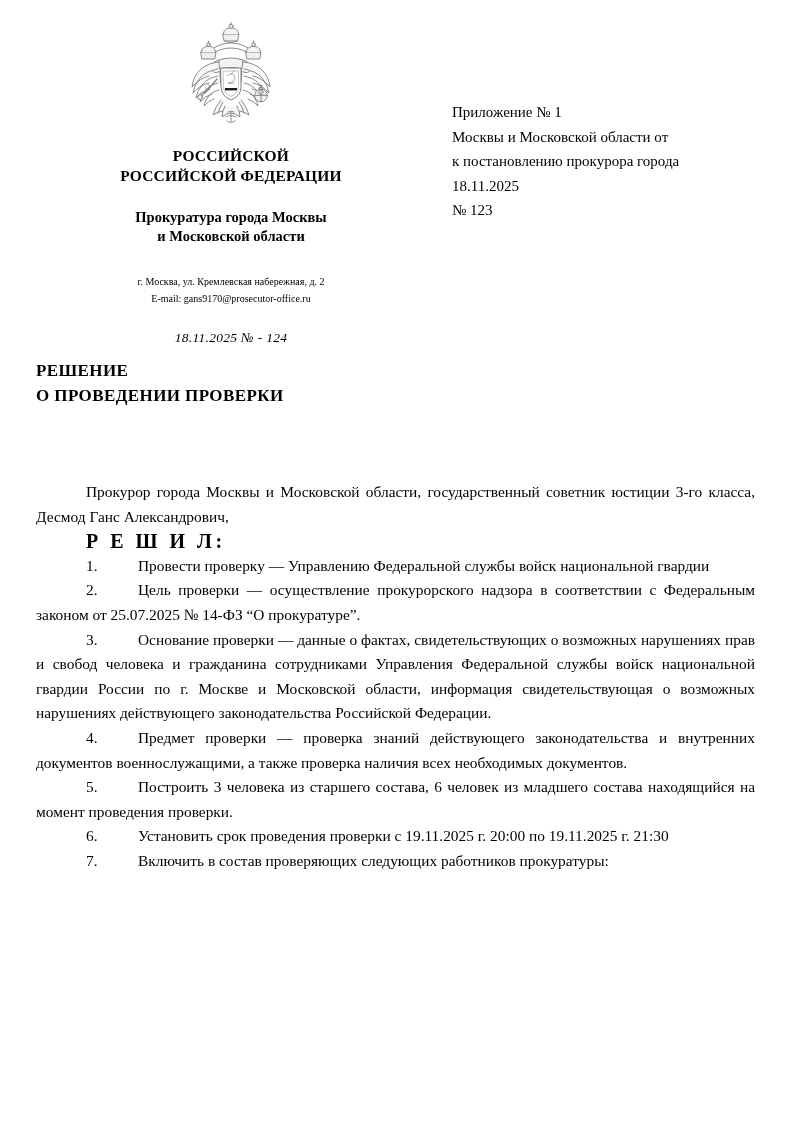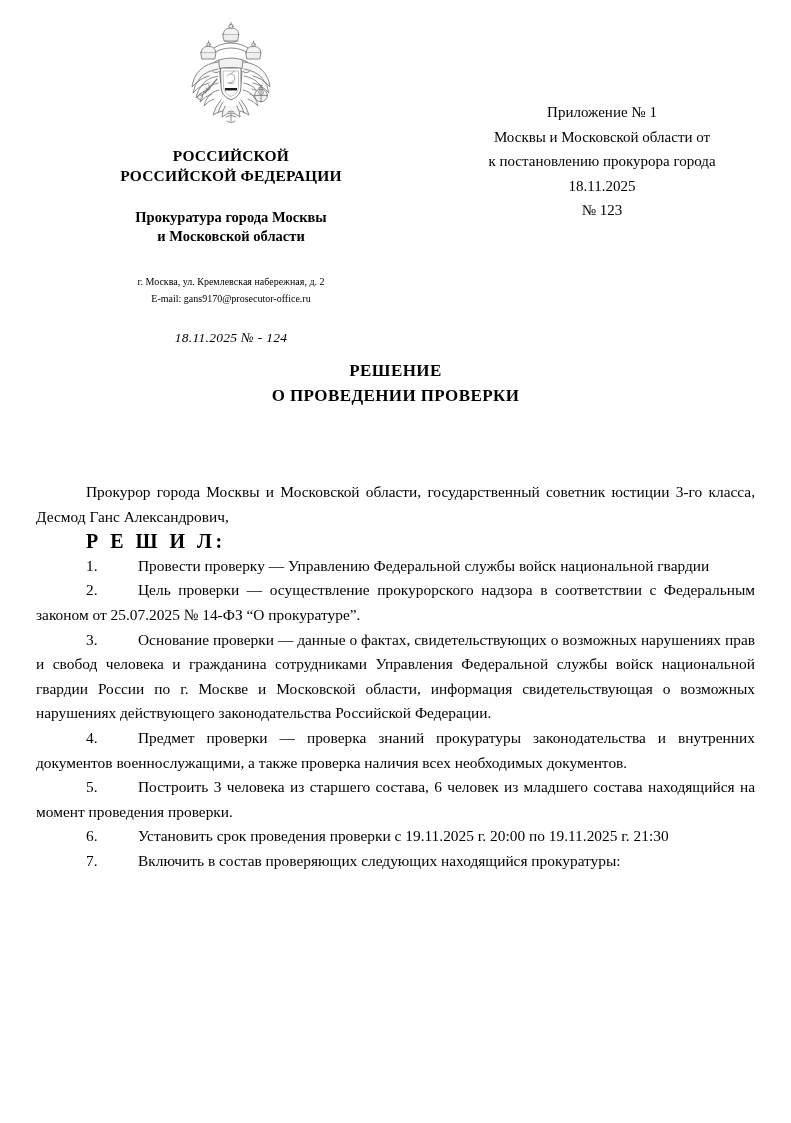--- a/index.html
+++ b/index.html
@@ -73,31 +73,30 @@
   }
 
   
   .appendix {
     position: absolute;
     left: 452px;
     top: 100px;
     width: 300px;
     font-size: 15px;
     line-height: 24.5px;
-    text-align: center;
+    text-align: left;
   }
   .appendix div { white-space: pre-wrap; }
 
   
   .doc-title {
     position: absolute;
     left: 36px;
     top: 358px;
     width: 719px;
-    text-align: center;
     font-weight: bold;
     font-size: 17px;
     line-height: 25px;
     letter-spacing: 0.4px;
   }
   .doc-title .line2 { display: block; }
 
   
   .body-text {
     position: absolute;
@@ -276,27 +275,27 @@
       <li>
         <span class="item-num">1.</span><span class="item-body">Провести проверку — Управлению Федеральной службы войск национальной гвардии</span>
       </li>
       <li>
         <span class="item-num">2.</span><span class="item-body">Цель проверки — осуществление прокурорского надзора в соответствии с Федеральным законом от 25.07.2025 № 14-ФЗ “О прокуратуре”.</span>
       </li>
       <li>
         <span class="item-num">3.</span><span class="item-body">Основание проверки — данные о фактах, свидетельствующих о возможных нарушениях прав и свобод человека и гражданина сотрудниками Управления Федеральной службы войск национальной гвардии России по г. Москве и Московской области, информация свидетельствующая о возможных нарушениях действующего законодательства Российской Федерации.</span>
       </li>
       <li>
-        <span class="item-num">4.</span><span class="item-body">Предмет проверки — проверка знаний прокуратуры законодательства и внутренних документов военнослужащими, а также проверка наличия всех необходимых документов.</span>
+        <span class="item-num">4.</span><span class="item-body">Предмет проверки — проверка знаний действующего законодательства и внутренних документов военнослужащими, а также проверка наличия всех необходимых документов.</span>
       </li>
       <li>
         <span class="item-num">5.</span><span class="item-body">Построить 3 человека из старшего состава, 6 человек из младшего состава находящийся на момент проведения проверки.</span>
       </li>
       <li>
         <span class="item-num">6.</span><span class="item-body">Установить срок проведения проверки с 19.11.2025 г. 20:00 по 19.11.2025 г. 21:30</span>
       </li>
       <li class="last-line-left">
-        <span class="item-num">7.</span><span class="item-body">Включить в состав проверяющих следующих находящийся прокуратуры:</span>
+        <span class="item-num">7.</span><span class="item-body">Включить в состав проверяющих следующих работников прокуратуры:</span>
       </li>
     </ol>
   </div>
 
 </div>
 
 </body></html>

